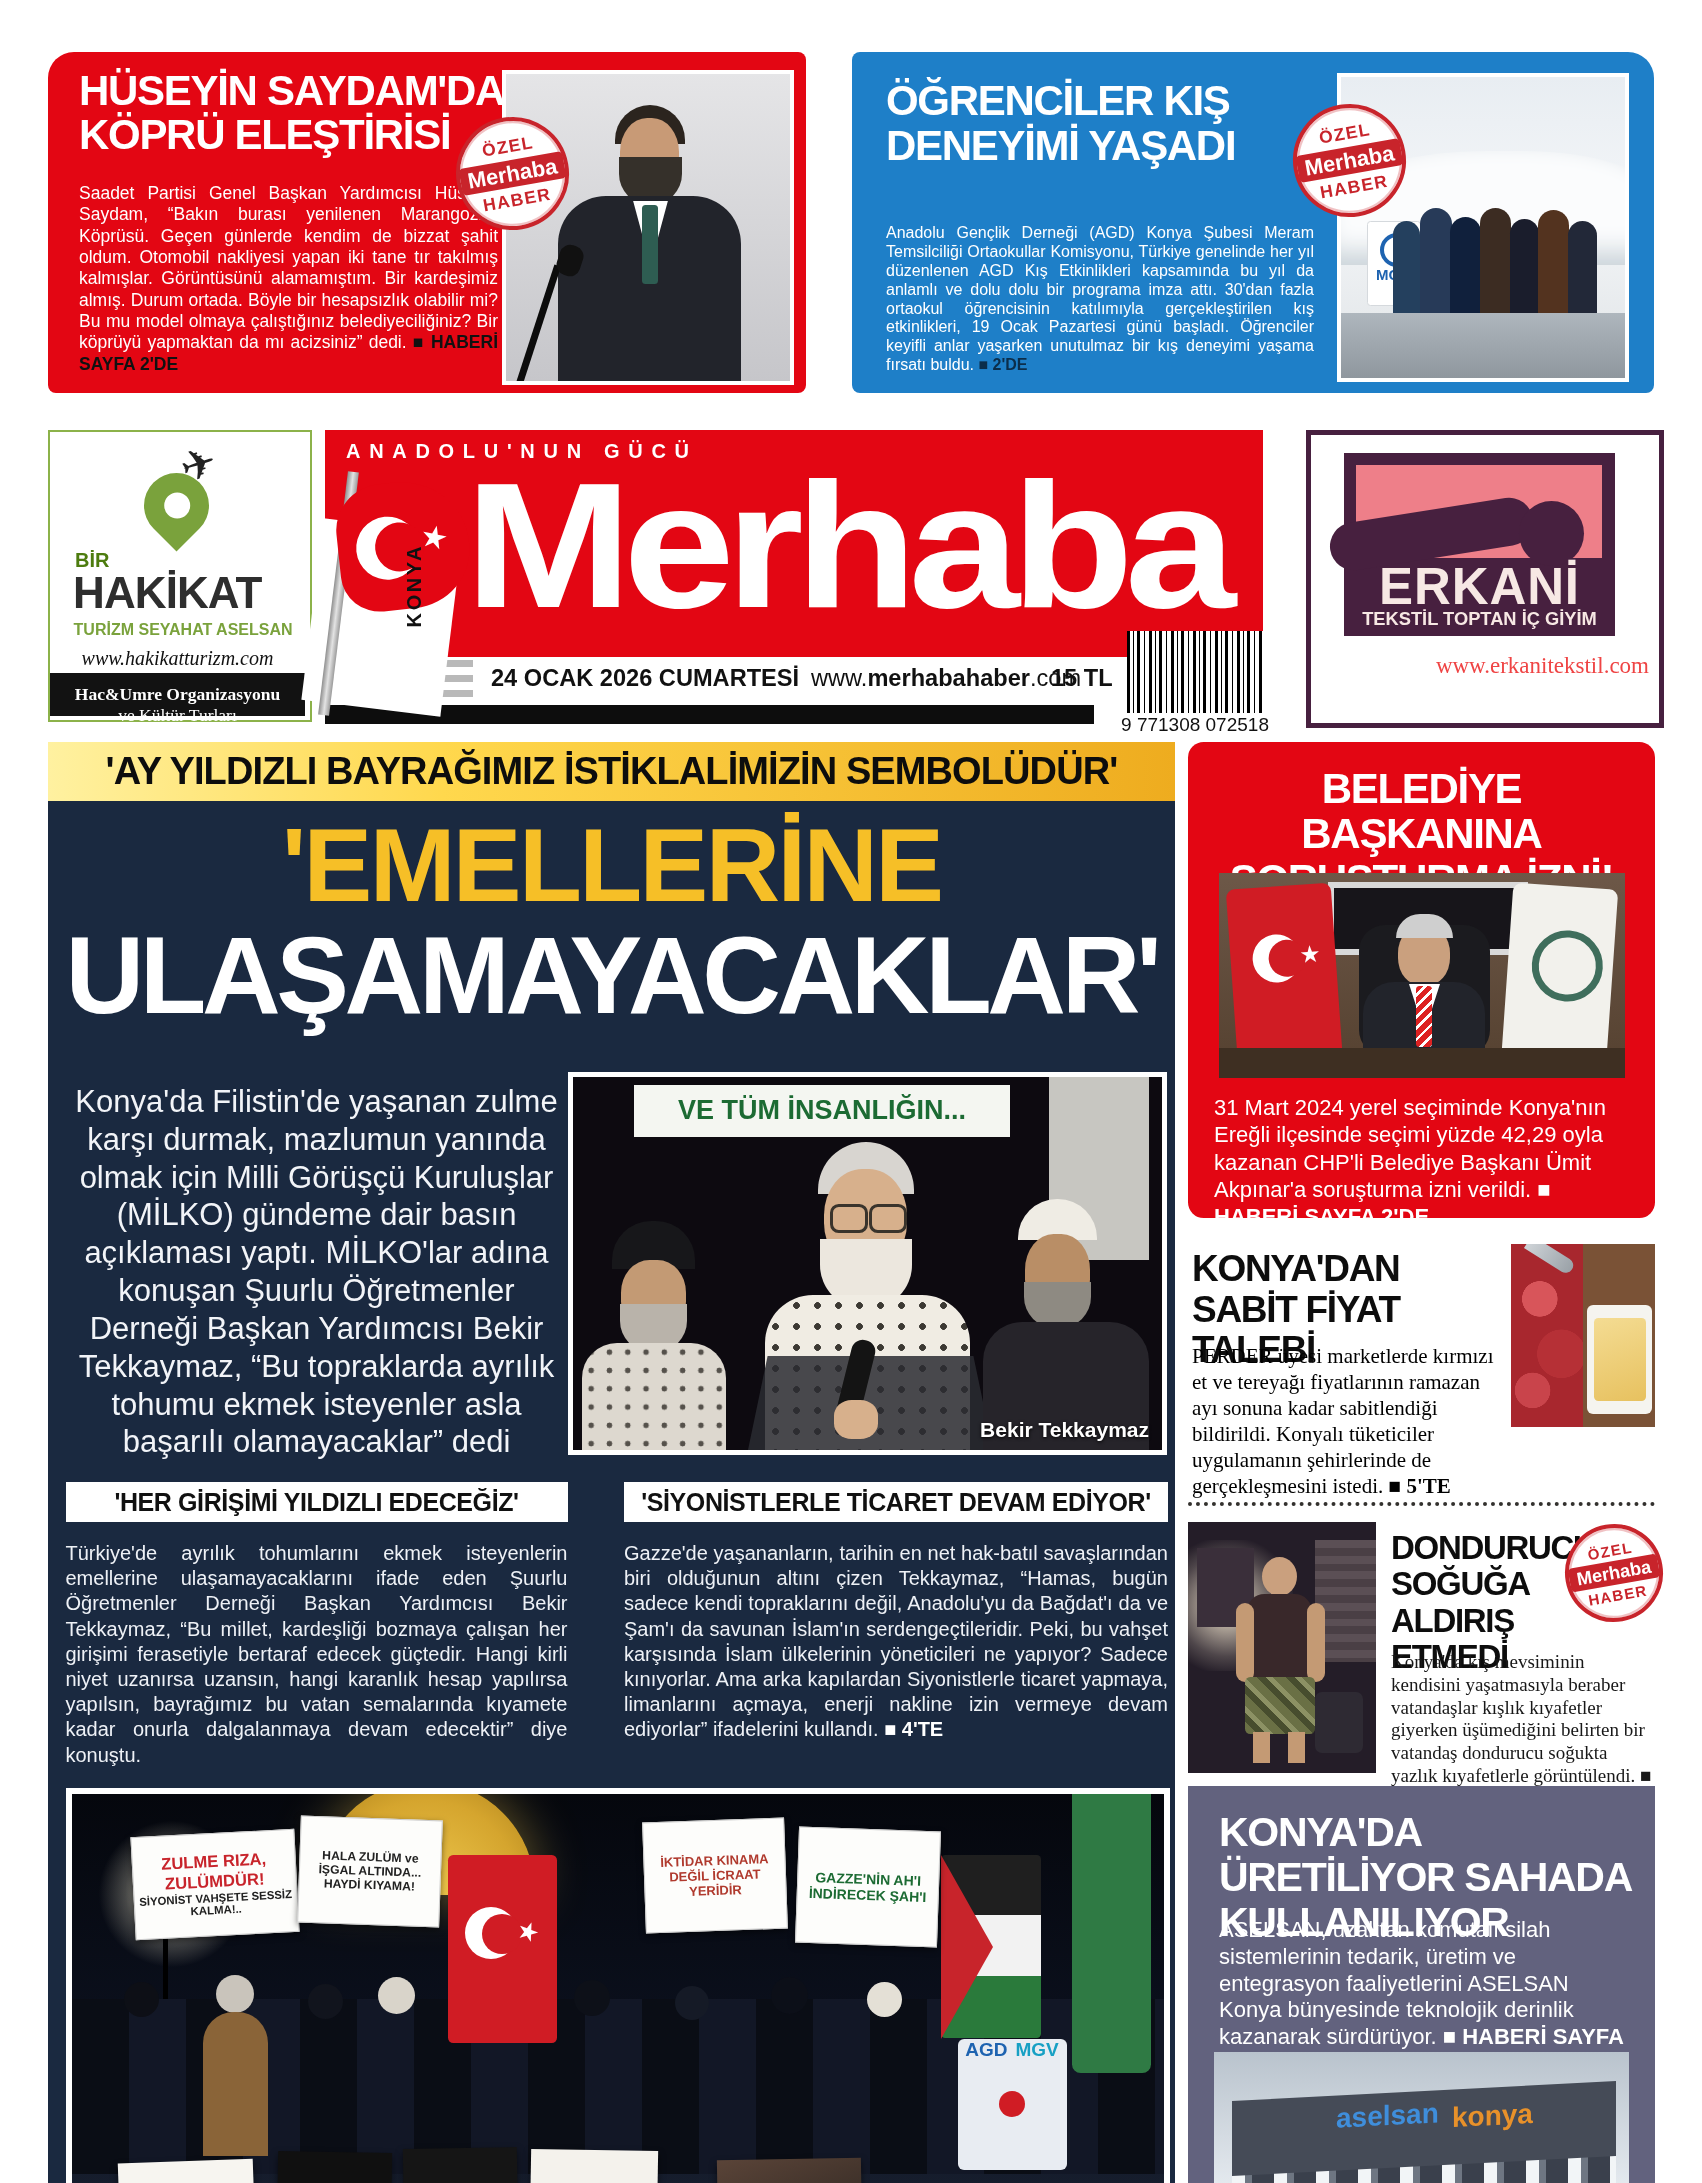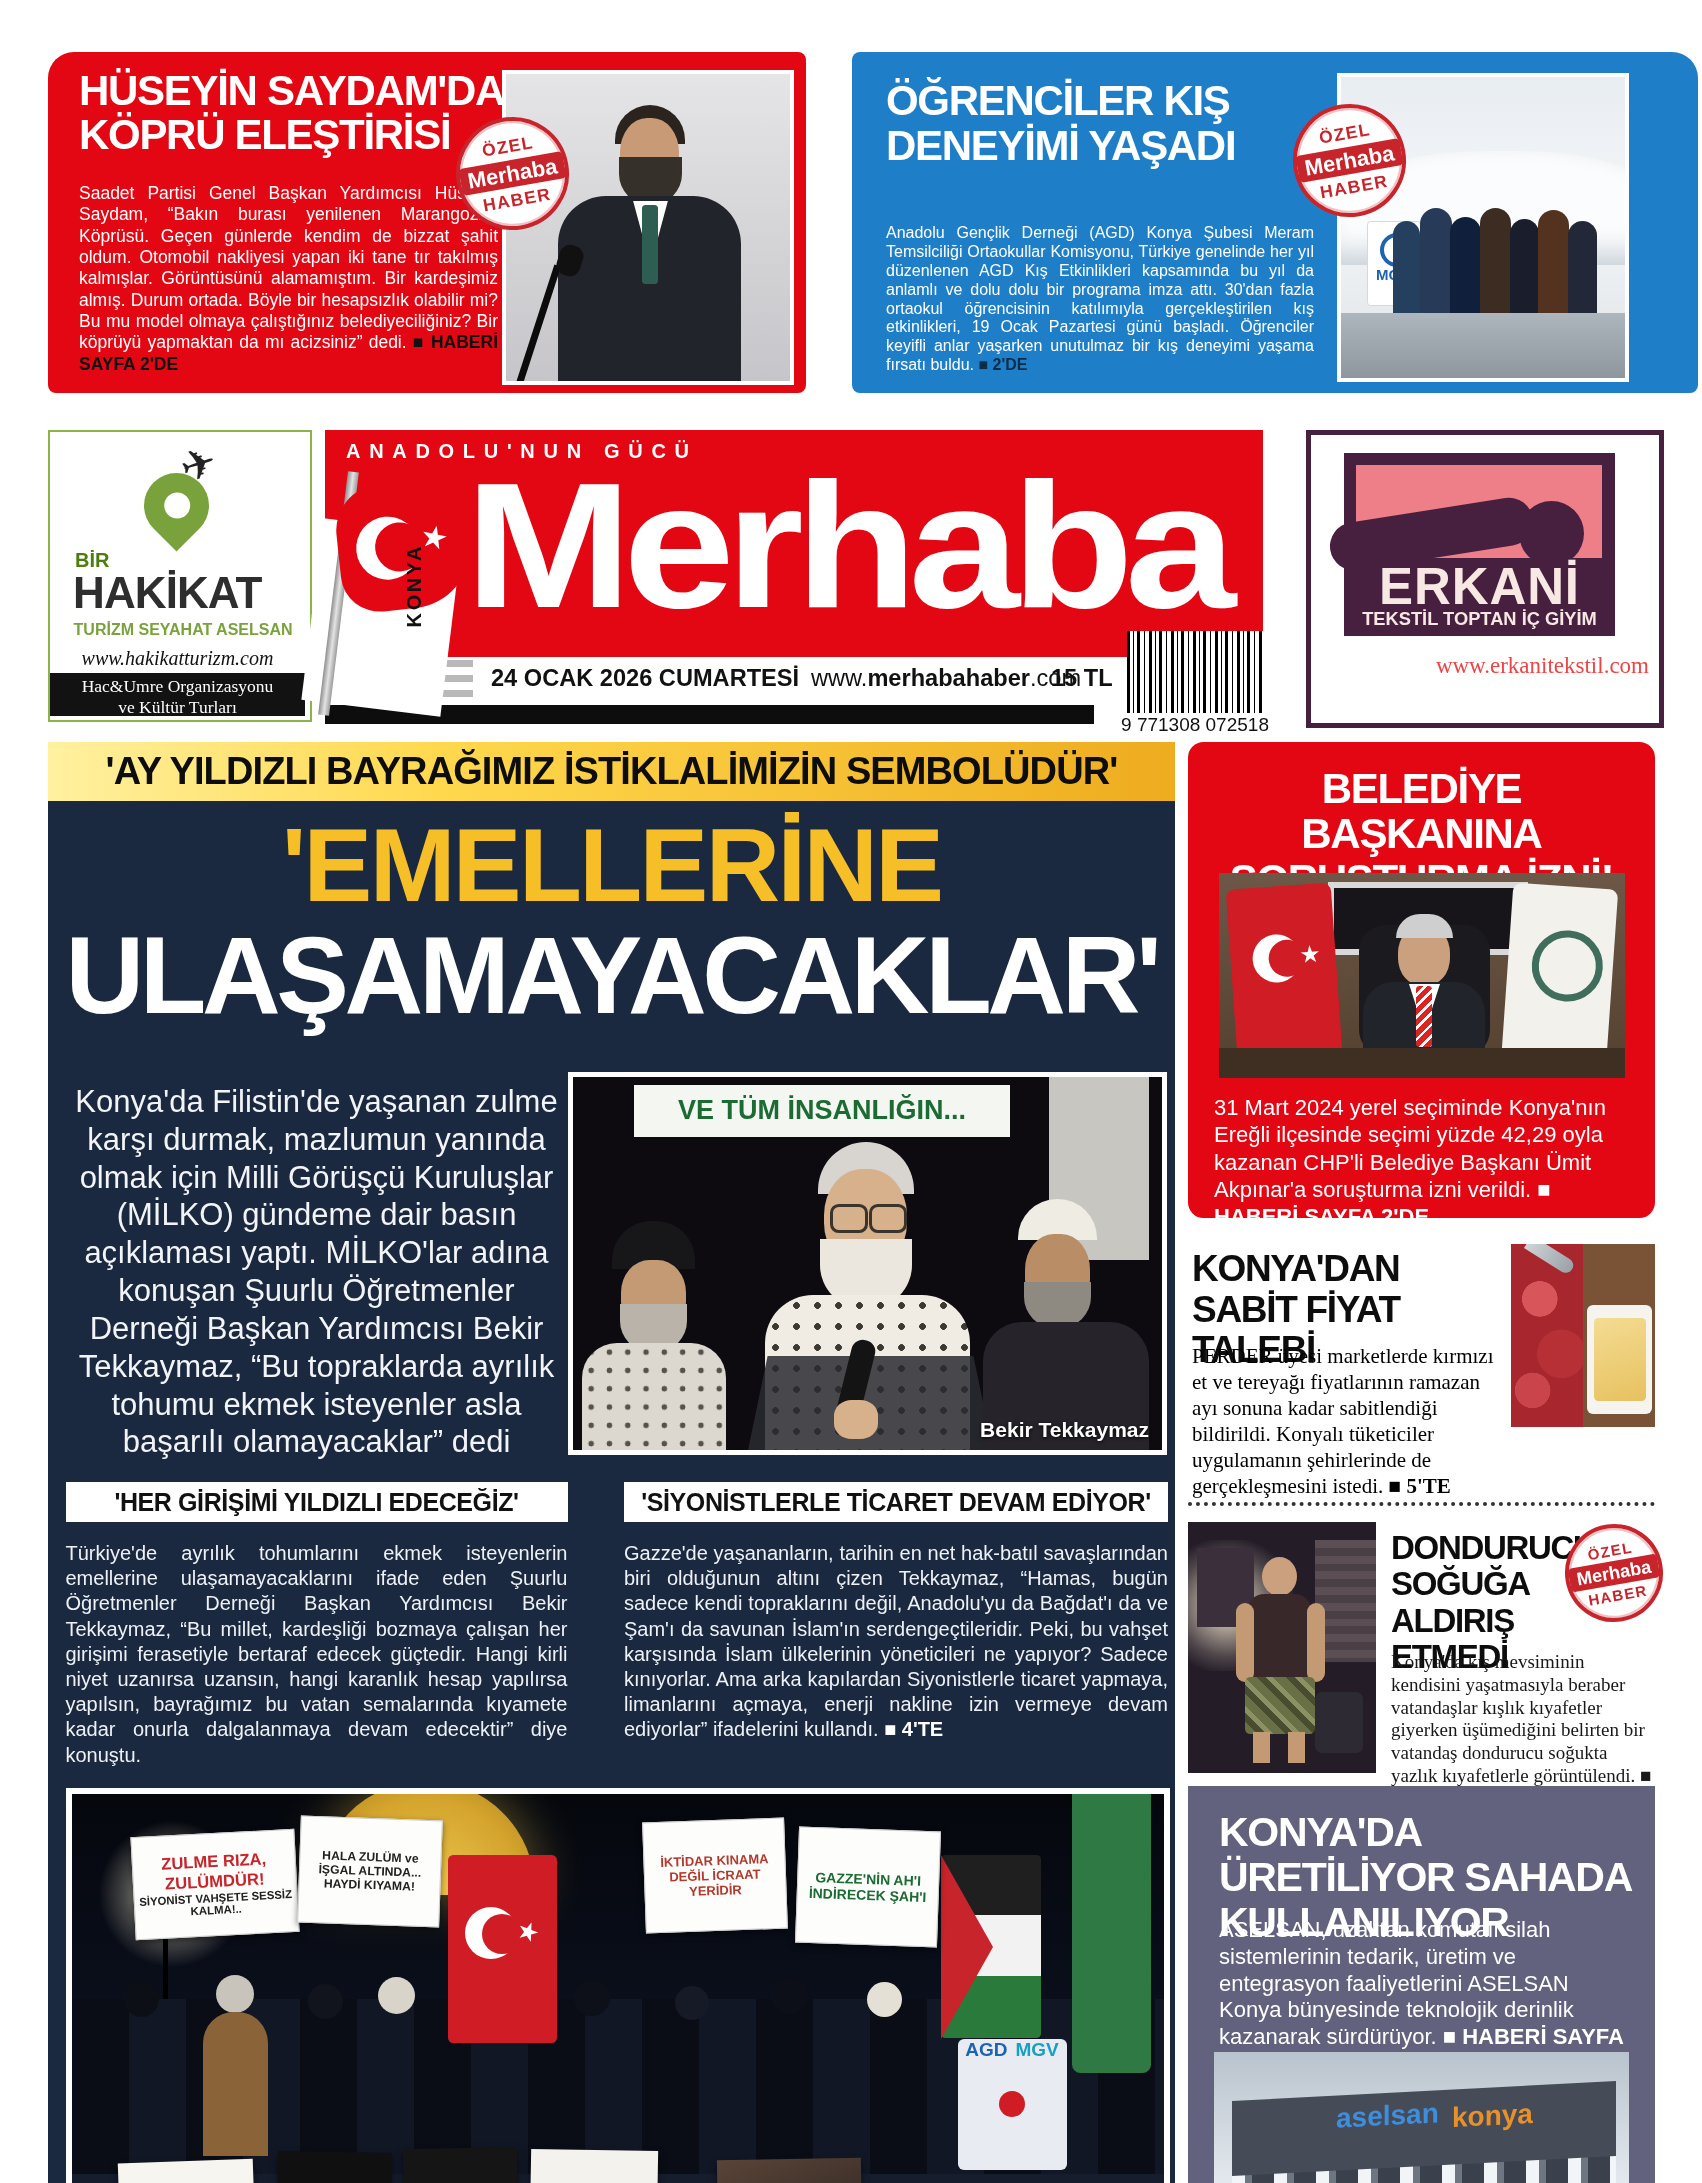--- a/index.html
+++ b/index.html
@@ -57,21 +57,21 @@
     <div class="abs" style="left:26px;top:188px;width:7px;height:144px;background:#0c0c0c;transform:rotate(18deg);"></div>
     <div class="abs" style="left:52px;top:171px;width:23.6px;height:31px;background:#111;border-radius:10.5px;transform:rotate(18deg);"></div>
   </div>
   <div class="stamp abs" style="left:408px;top:65px;width:105px;height:105px;">
     <div class="l1">ÖZEL</div>
     <div class="l2">Merhaba</div>
     <div class="l3">HABER</div>
   </div>
 </div>
 
-<div class="abs box-blue" style="left:852px;top:52px;width:802px;height:341px;border-radius:7.9px 26px 7.9px 7.9px;padding-left:44px;">
+<div class="abs box-blue" style="left:852px;top:52px;width:802px;height:341px;border-radius:7.9px 26px 7.9px 7.9px;">
   <div class="abs white w9" style="left:34px;top:26px;width:428px;font-size:42px;line-height:1.08;letter-spacing:-1.3px;">ÖĞRENCİLER KIŞ DENEYİMİ YAŞADI</div>
   <div class="abs white just" style="left:34px;top:172px;width:428px;font-size:16px;line-height:1.18;">
     <span>Anadolu Gençlik Derneği (AGD) Konya Şubesi Meram Temsilciliği Ortaokullar Komisyonu, Türkiye genelinde her yıl düzenlenen AGD Kış Etkinlikleri kapsamında bu yıl da anlamlı ve dolu dolu bir programa imza attı. 30'dan fazla ortaokul öğrencisinin katılımıyla gerçekleştirilen kış etkinlikleri, 19 Ocak Pazartesi günü başladı. Öğrenciler keyifli anlar yaşarken unutulmaz bir kış deneyimi yaşama fırsatı buldu.</span>
     <b style="color:#0b2d4a;">■ 2'DE</b>
   </div>
 
   <div class="ph" style="left:485px;top:21px;width:284px;height:301px;border:4.4px solid #fff;background:linear-gradient(180deg,#e8edf2 0%,#f4f6f8 45%,#dfe3e6 100%);">
     <div class="abs" style="left:-17.5px;top:74px;width:332px;height:114px;background:#fbfcfd;border-radius:50% 40% 0 0;box-shadow:inset 0 -13px 26px #c9d2d8;"></div>
     <div class="abs" style="left:26px;top:144px;width:52px;height:83px;background:#fff;border:1.3px solid #d5d9dd;border-radius:3.5px;">
       <div class="abs" style="left:12.2px;top:10.5px;width:26px;height:26px;border:4.4px solid #1e63b0;border-radius:50%;"></div>
@@ -96,21 +96,21 @@
 <div class="abs" style="left:48px;top:430px;width:260px;height:288px;border:2.2px solid #8cb24a;background:#fff;">
   <div class="abs" style="left:131px;top:7.9px;font-size:42px;color:#222;transform:rotate(-18deg);">✈</div>
   <div class="abs" style="left:94px;top:41px;width:65px;height:65px;background:#7aa23c;border-radius:50% 50% 50% 0;transform:rotate(-45deg);">
     <div class="abs" style="left:19.6px;top:19.6px;width:26px;height:26px;background:#fff;border-radius:50%;"></div>
   </div>
   <div class="abs w9" style="left:25px;top:117px;font-size:20px;color:#4d7c0f;">BİR</div>
   <div class="abs w9" style="left:23px;top:136px;font-size:44px;letter-spacing:-0.9px;color:#2e2e2e;">HAKİKAT</div>
   <div class="abs w9" style="left:23.6px;top:189px;font-size:16px;color:#7aa23c;">TURİZM SEYAHAT ASELSAN</div>
   <div class="abs serif" style="left:0;top:215px;width:255px;text-align:center;font-size:20px;color:#111;font-style:italic;">www.hakikatturizm.com</div>
   <div class="abs" style="left:0;top:241px;width:255px;height:43px;background:#121212;color:#fff;text-align:center;">
-    <div class="serif" style="font-size:17.5px;margin-top:3px;">Hac&amp;Umre Organizasyonu</div>
+    <div class="serif" style="font-size:17.5px;margin-top:11px;font-weight:bold;">Hac&amp;Umre Organizasyonu</div>
     <div class="serif" style="font-size:17.5px;">ve Kültür Turları</div>
   </div>
 </div>
 
 <div class="abs" style="left:325px;top:430px;width:938px;height:227px;background:#e30613;">
   <div class="abs w9 white" style="left:21px;top:9.6px;font-size:20px;letter-spacing:8.7px;">ANADOLU'NUN GÜCÜ</div>
   <div class="abs w9 white" style="left:140px;top:13px;font-size:179px;line-height:205px;letter-spacing:-7.9px;transform:scaleX(1.12);transform-origin:left top;">Merhaba</div>
   <div class="abs" style="left:7.9px;top:41px;width:10.5px;height:245px;background:linear-gradient(90deg,#8f8f8f,#e3e3e3,#9a9a9a);transform:rotate(7deg);z-index:2;"></div>
   <div class="abs" style="left:-13px;top:96px;width:140px;height:183px;background:#fff;transform:rotate(7deg);z-index:1;"></div>
   <div class="abs" style="left:13px;top:52px;width:131px;height:127px;background:#e30613;border-radius:36% 52% 46% 30%;transform:rotate(-6deg);z-index:3;">

